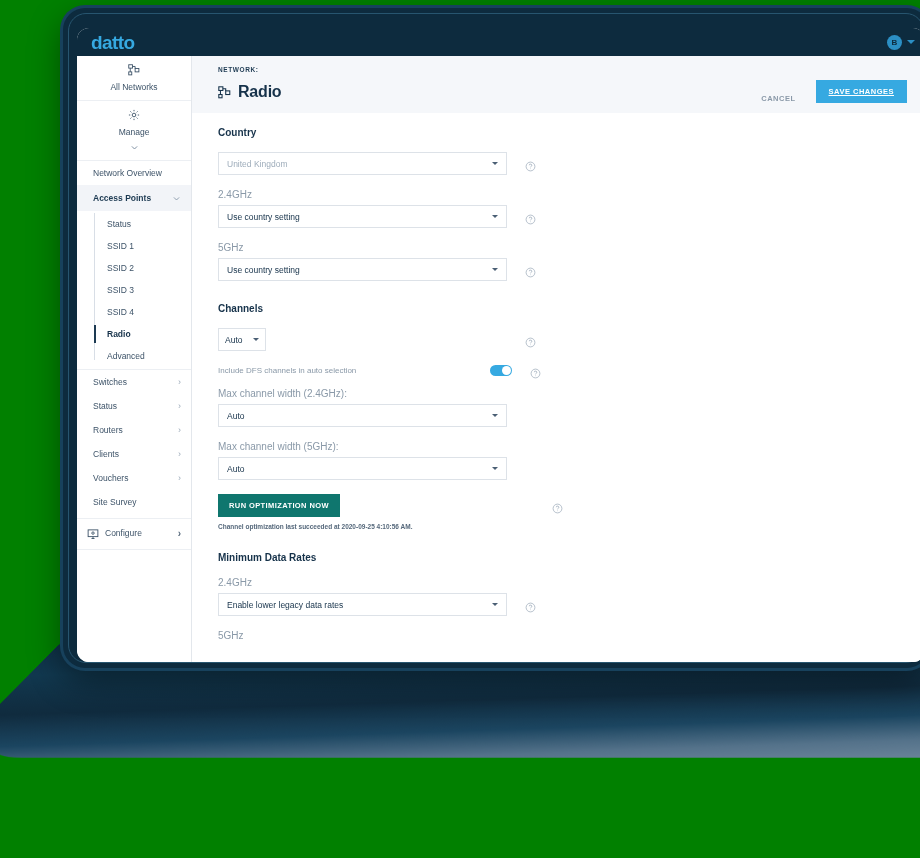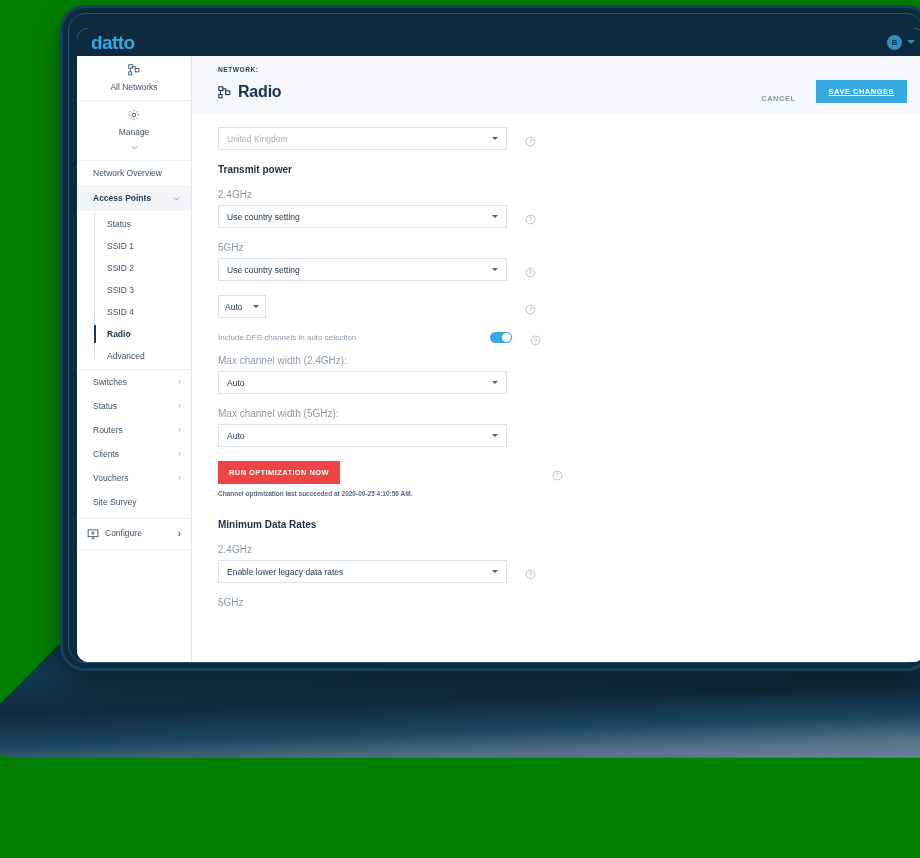--- a/index.html
+++ b/index.html
@@ -321,21 +321,21 @@
     content: "";
     position: absolute;
     right: 1px; top: 1px;
     width: 9px; height: 9px;
     border-radius: 50%;
     background: #fff;
   }
 
   #run-opt-row { display: flex; align-items: center; margin-top: 4px; }
   #run-optimization-button {
-    background: #ef4444;
+    background: #0f766e;
     color: #fff;
     border: none;
     font-family: inherit;
     font-size: 7.5px;
     font-weight: 700;
     letter-spacing: .4px;
     padding: 7px 11px;
     cursor: pointer;
   }
   #optimization-status {
@@ -473,35 +473,35 @@
             <h1 id="page-title">Radio</h1>
             <div id="header-actions">
               <button id="cancel-button">CANCEL</button>
               <button id="save-button">SAVE CHANGES</button>
             </div>
           </div>
         </div>
 
         <div id="form-scroll">
 
+          <div class="section-title">Country</div>
           <div class="field-row">
             <div class="select placeholder">
               <span>United Kingdom</span>
               <span class="caret"></span>
             </div>
             <span class="help-icon">
               <svg viewBox="0 0 16 16" fill="none" stroke="currentColor" stroke-width="1.1">
                 <circle cx="8" cy="8" r="6.4"></circle>
                   <path d="M6.3 6.2a1.8 1.8 0 113 1.4c-.6.5-1.3.7-1.3 1.6" stroke-width="1.1"></path>
                   <circle cx="8" cy="11.4" r=".6" fill="currentColor" stroke="none"></circle>
               </svg>
             </span>
           </div>
 
-          <div class="section-title">Transmit power</div>
 
           <div class="field-label">2.4GHz</div>
           <div class="field-row">
             <div class="select">
               <span>Use country setting</span>
               <span class="caret"></span>
             </div>
             <span class="help-icon">
               <svg viewBox="0 0 16 16" fill="none" stroke="currentColor" stroke-width="1.1">
                 <circle cx="8" cy="8" r="6.4"></circle>
@@ -519,20 +519,21 @@
             </div>
             <span class="help-icon">
               <svg viewBox="0 0 16 16" fill="none" stroke="currentColor" stroke-width="1.1">
                 <circle cx="8" cy="8" r="6.4"></circle>
                   <path d="M6.3 6.2a1.8 1.8 0 113 1.4c-.6.5-1.3.7-1.3 1.6"></path>
                   <circle cx="8" cy="11.4" r=".6" fill="currentColor" stroke="none"></circle>
               </svg>
             </span>
           </div>
 
+          <div class="section-title spaced">Channels</div>
 
           <div class="field-row">
             <div class="select small">
               <span>Auto</span>
               <span class="caret"></span>
             </div>
             <span class="help-icon" style="margin-left:259px">
               <svg viewBox="0 0 16 16" fill="none" stroke="currentColor" stroke-width="1.1">
                 <circle cx="8" cy="8" r="6.4"></circle>
                   <path d="M6.3 6.2a1.8 1.8 0 113 1.4c-.6.5-1.3.7-1.3 1.6"></path>

